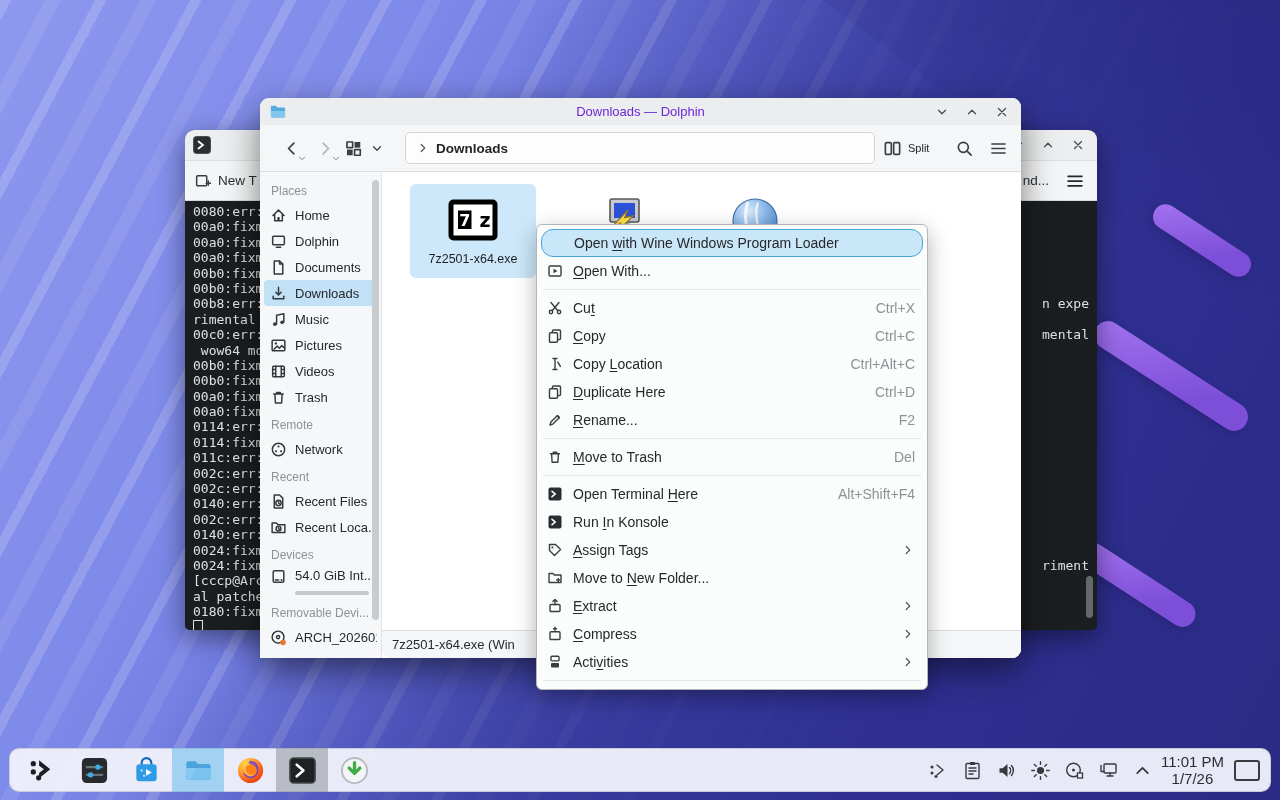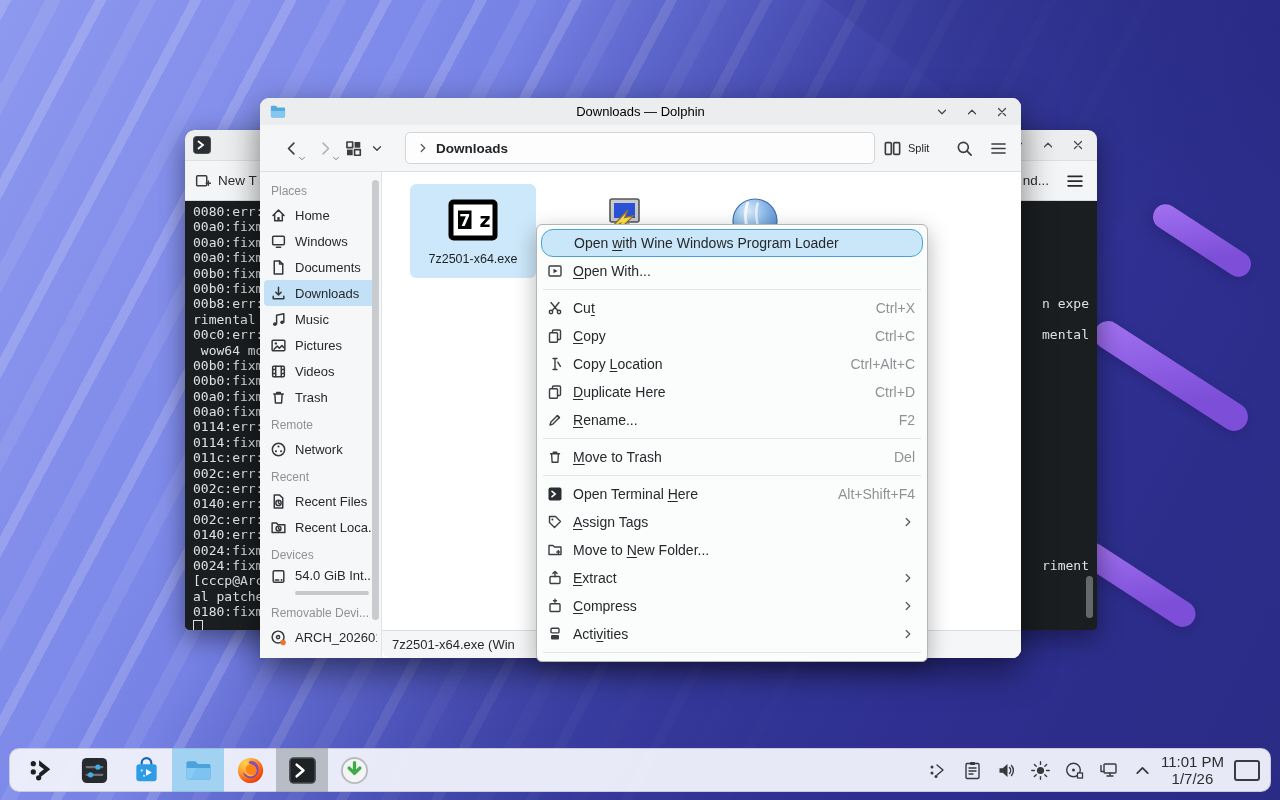--- a/index.html
+++ b/index.html
@@ -36,21 +36,21 @@
   .tline{white-space:pre;height:15.4px;}
   .tcursor{display:inline-block;width:8px;height:13px;border:1px solid #dfe1e1;vertical-align:-2px;}
   .tfrag{position:absolute;right:8px;white-space:pre;}
   .term-scroll{position:absolute;right:4px;top:375px;width:7px;height:42px;border-radius:4px;background:#64686a;}
   
   #dolphin{position:absolute;left:260px;top:98px;width:761px;height:560px;z-index:20;
     border-radius:9px;box-shadow:0 12px 34px rgba(0,0,0,.5);background:#eff0f1;display:flex;flex-direction:column;}
   .dt-titlebar{position:relative;height:27px;background:#ebedee;border-radius:9px 9px 0 0;}
   .dt-appicon{position:absolute;left:9px;top:5px;width:17px;height:17px;}
   .dt-title{position:absolute;left:0;right:0;top:0;bottom:0;display:flex;align-items:center;justify-content:center;
-    font-size:13px;color:#000000;}
+    font-size:13px;color:#6d28d9;}
   .dt-toolbar{position:relative;height:46px;background:#f5f6f7;border-bottom:1px solid #dcdedf;}
   .tbtn{position:absolute;top:0;bottom:0;display:flex;align-items:center;color:#3b3e41;}
   .tbtn svg{width:19px;height:19px;}
   .tbtn.disabled{color:#b2b5b7;}
   .mini-chev{position:absolute;width:10px!important;height:10px!important;bottom:7px;right:-8px;color:#6e7174;}
   .crumb{position:absolute;left:145px;top:7px;width:470px;height:32px;background:#fdfdfd;border:1px solid #d3d5d7;
     border-radius:5px;display:flex;align-items:center;padding-left:10px;box-sizing:border-box;gap:6px;}
   .crumb .chev{width:14px;height:14px;color:#53565a;}
   .crumb .txt{font-size:13.5px;font-weight:bold;color:#232629;}
   .split-group{position:absolute;left:623px;top:0;bottom:0;display:flex;align-items:center;gap:6px;color:#3b3e41;}
@@ -292,21 +292,21 @@
                 <path d="M2.8 8L8 2.8 13.2 8M4.4 6.8V13h7.2V6.8" stroke="currentColor" fill="none" stroke-width="1.4" stroke-linecap="round" stroke-linejoin="round"></path>
                 <rect x="6.9" y="9.5" width="2.2" height="3.5" fill="currentColor"></rect>
               </svg></span>
             <span>Home</span>
           </div>
           <div class="side-item">
             <span class="ic"><svg viewBox="0 0 16 16">
                 <rect x="2.5" y="3" width="11" height="8" rx="1" stroke="currentColor" fill="none" stroke-width="1.4" stroke-linecap="round" stroke-linejoin="round"></rect>
                 <path d="M6 13.5h4" stroke="currentColor" fill="none" stroke-width="1.4" stroke-linecap="round" stroke-linejoin="round"></path>
               </svg></span>
-            <span>Windows</span>
+            <span>Dolphin</span>
           </div>
           <div class="side-item">
             <span class="ic"><svg viewBox="0 0 16 16">
                 <path d="M4 1.8h5l3 3v9.4H4z" stroke="currentColor" fill="none" stroke-width="1.4" stroke-linecap="round" stroke-linejoin="round"></path>
                 <path d="M9 1.8v3h3" stroke="currentColor" fill="none" stroke-width="1.4" stroke-linecap="round" stroke-linejoin="round"></path>
               </svg></span>
             <span>Documents</span>
           </div>
           <div class="side-item sel">
             <span class="ic"><svg viewBox="0 0 16 16">
@@ -499,20 +499,27 @@
       <div class="mi">
         <span class="ic"><svg viewBox="0 0 16 16">
             <rect x="1.5" y="1.5" width="13" height="13" rx="2" fill="#2a2e32"></rect>
             <path d="M5 5.3l3.2 2.7L5 10.7" stroke="#fff" fill="none" stroke-width="1.6" stroke-linecap="round"></path>
           </svg></span>
         <span class="lbl"><span>Open Terminal </span><span class="u">H</span><span>ere</span></span>
         <span class="sc">Alt+Shift+F4</span>
       </div>
       <div class="mi">
         <span class="ic"><svg viewBox="0 0 16 16">
+            <rect x="1.5" y="1.5" width="13" height="13" rx="2" fill="#2a2e32"></rect>
+            <path d="M5 5.3l3.2 2.7L5 10.7" stroke="#fff" fill="none" stroke-width="1.6" stroke-linecap="round"></path>
+          </svg></span>
+        <span class="lbl"><span>Run </span><span class="u">I</span><span>n Konsole</span></span>
+      </div>
+      <div class="mi">
+        <span class="ic"><svg viewBox="0 0 16 16">
             <path d="M2.5 8.5v-6h6l5 5-6 6z" stroke="currentColor" fill="none" stroke-width="1.4" stroke-linecap="round" stroke-linejoin="round"></path>
             <circle cx="5.4" cy="5.4" r="1" fill="currentColor"></circle>
           </svg></span>
         <span class="lbl"><span></span><span class="u">A</span><span>ssign Tags</span></span>
         <span class="sub"><svg viewBox="0 0 16 16">
             <path d="M6 4l4 4-4 4" stroke="currentColor" fill="none" stroke-width="1.4" stroke-linecap="round" stroke-linejoin="round"></path>
           </svg></span>
       </div>
       <div class="mi">
         <span class="ic"><svg viewBox="0 0 16 16">

